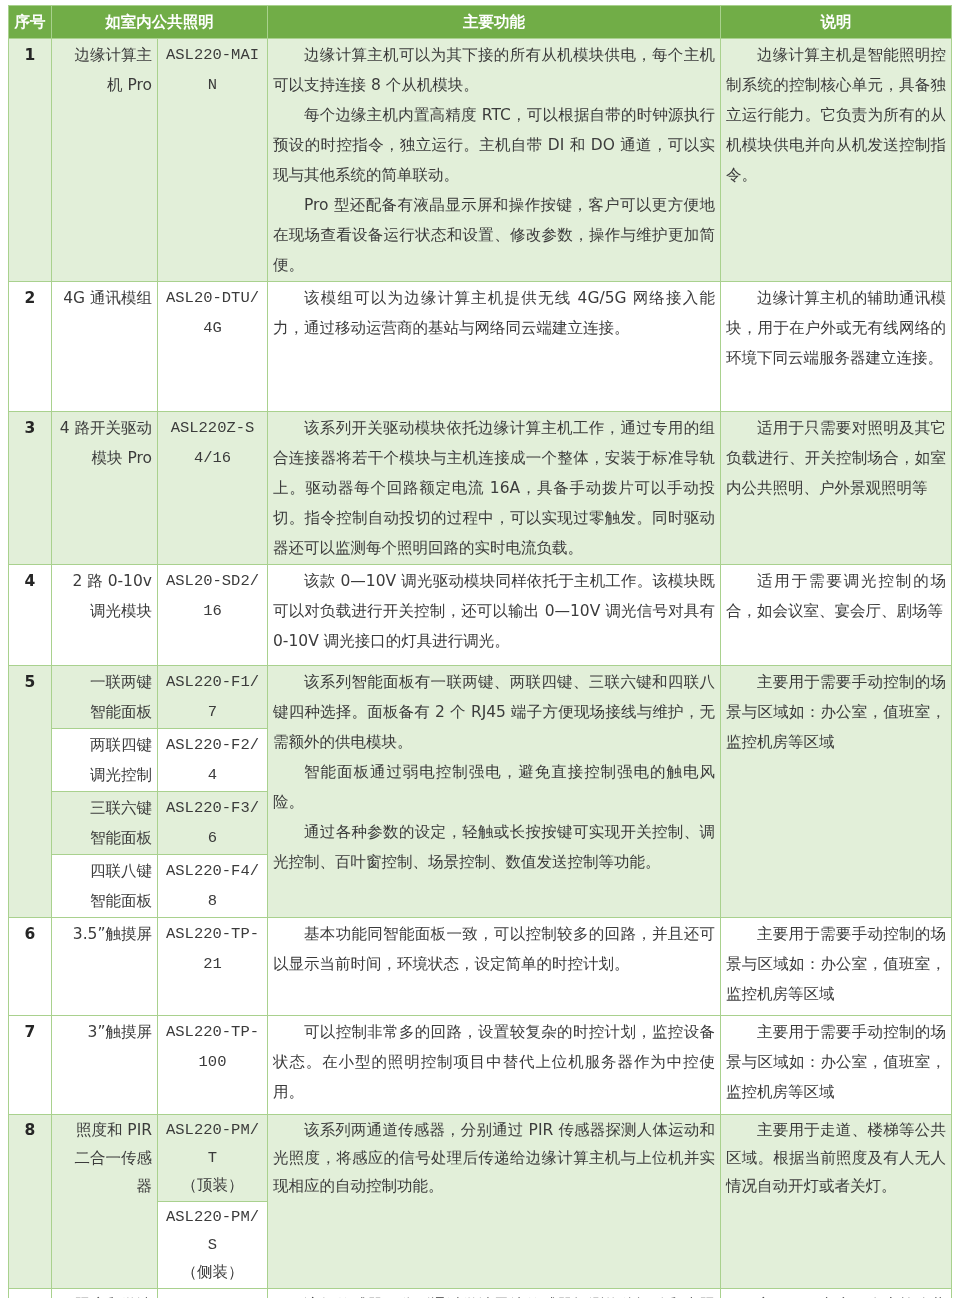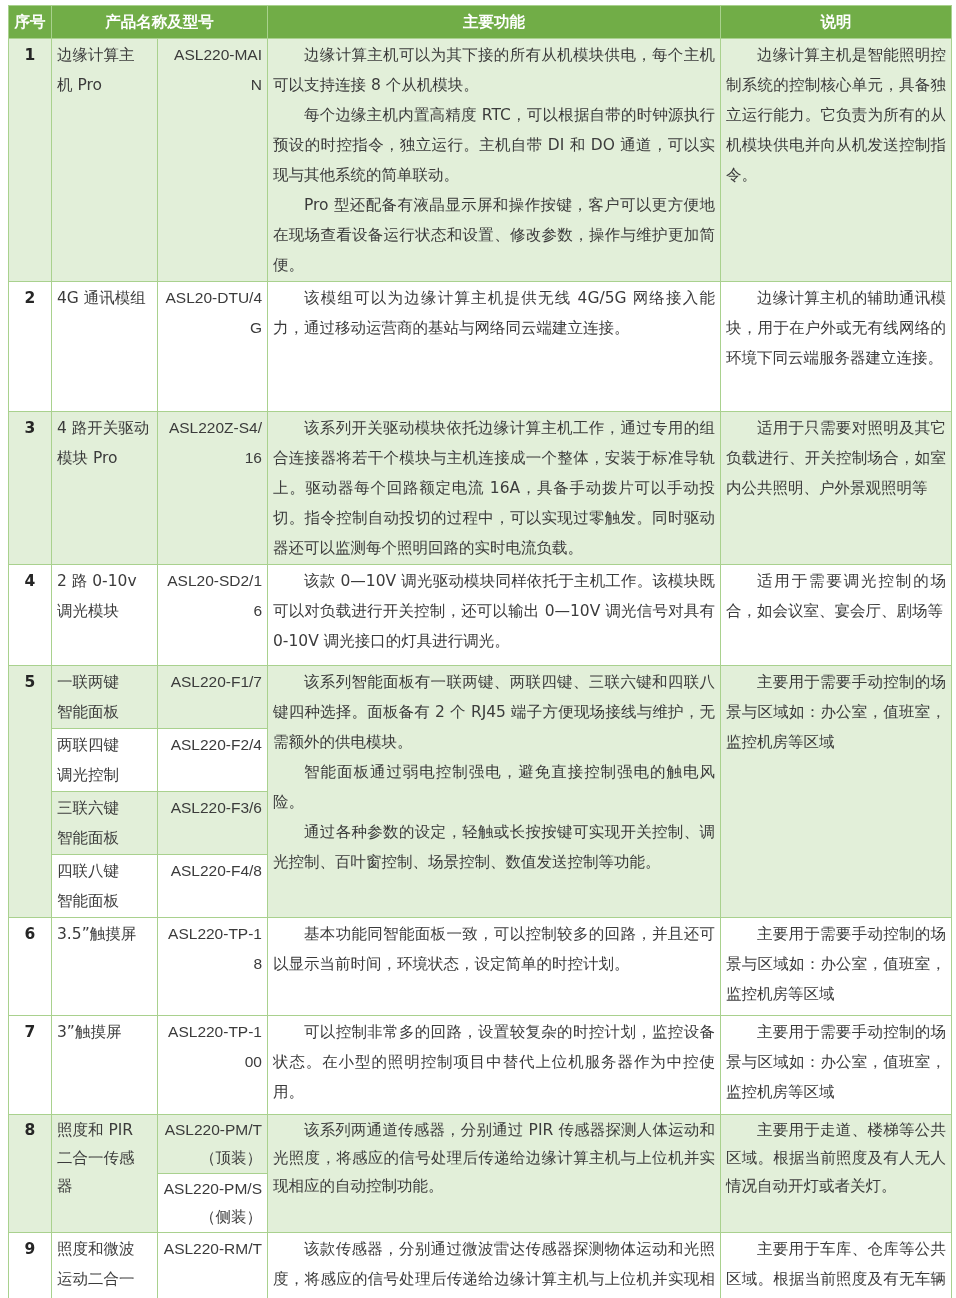--- a/index.html
+++ b/index.html
@@ -35,26 +35,26 @@
     height:30px;
   }
   .green{background:#e2efd9;}
   .white{background:#ffffff;}
   td.no{
     text-align:center;
     font-weight:bold;
     color:#262626;
   }
   td.pname{
-    text-align:left;
+    text-align:right;
     white-space:pre-line;
   }
   td.model{
-    text-align:right;
-    font-family:Liberation Sans, sans-serif;
+    text-align:center;
+    font-family:Liberation Mono, monospace;
     font-size:14px;
     word-break:break-all;
   }
   td.func, td.desc{
     text-align:justify;
   }
   .para{
     margin:0;
     text-indent:2em;
   }
@@ -74,21 +74,21 @@
     <col style="width:43px">
         <col style="width:106px">
         <col style="width:110px">
     <col style="width:453px">
         <col style="width:231px">
   </colgroup>
 
   <tbody>
         <tr>
     <th>序号</th>
-    <th colspan="2">产品名称及型号</th>
+    <th colspan="2">如室内公共照明</th>
     <th>主要功能</th>
     <th>说明</th>
   </tr>
 
   <tr class="rh1">
     <td class="no green">1</td>
     <td class="pname green">边缘计算主
 机 Pro</td>
     <td class="model green">ASL220-MAIN</td>
     <td class="func green">
@@ -165,21 +165,21 @@
   </tr>
   <tr class="rh5">
     <td class="pname white">四联八键
 智能面板</td>
     <td class="model white">ASL220-F4/8</td>
   </tr>
 
   <tr class="rh6">
     <td class="no white">6</td>
     <td class="pname white">3.5”触摸屏</td>
-    <td class="model white">ASL220-TP-18</td>
+    <td class="model white">ASL220-TP-21</td>
     <td class="func white">
       <p class="para">基本功能同智能面板一致，可以控制较多的回路，并且还可以显示当前时间，环境状态，设定简单的时控计划。</p>
     </td>
     <td class="desc white">
       <p class="para">主要用于需要手动控制的场景与区域如：办公室，值班室，监控机房等区域</p>
     </td>
   </tr>
 
   <tr class="rh7">
     <td class="no white">7</td>

